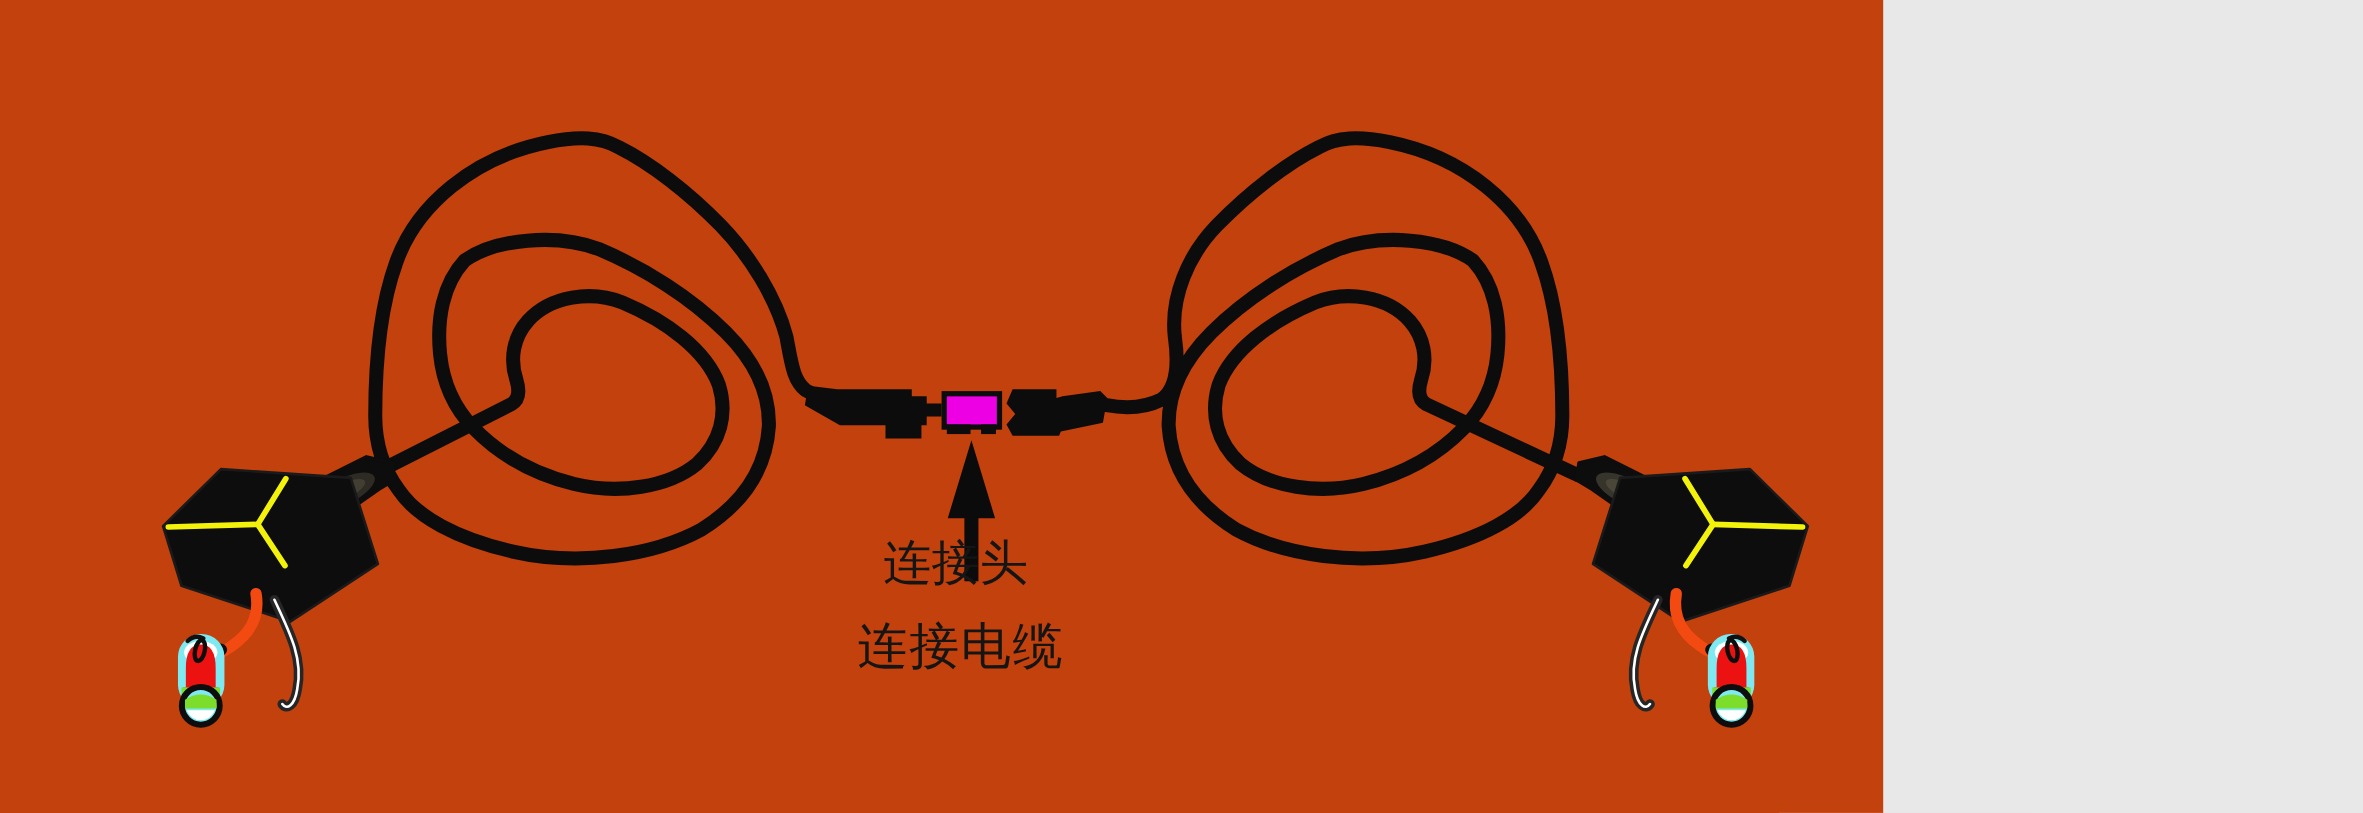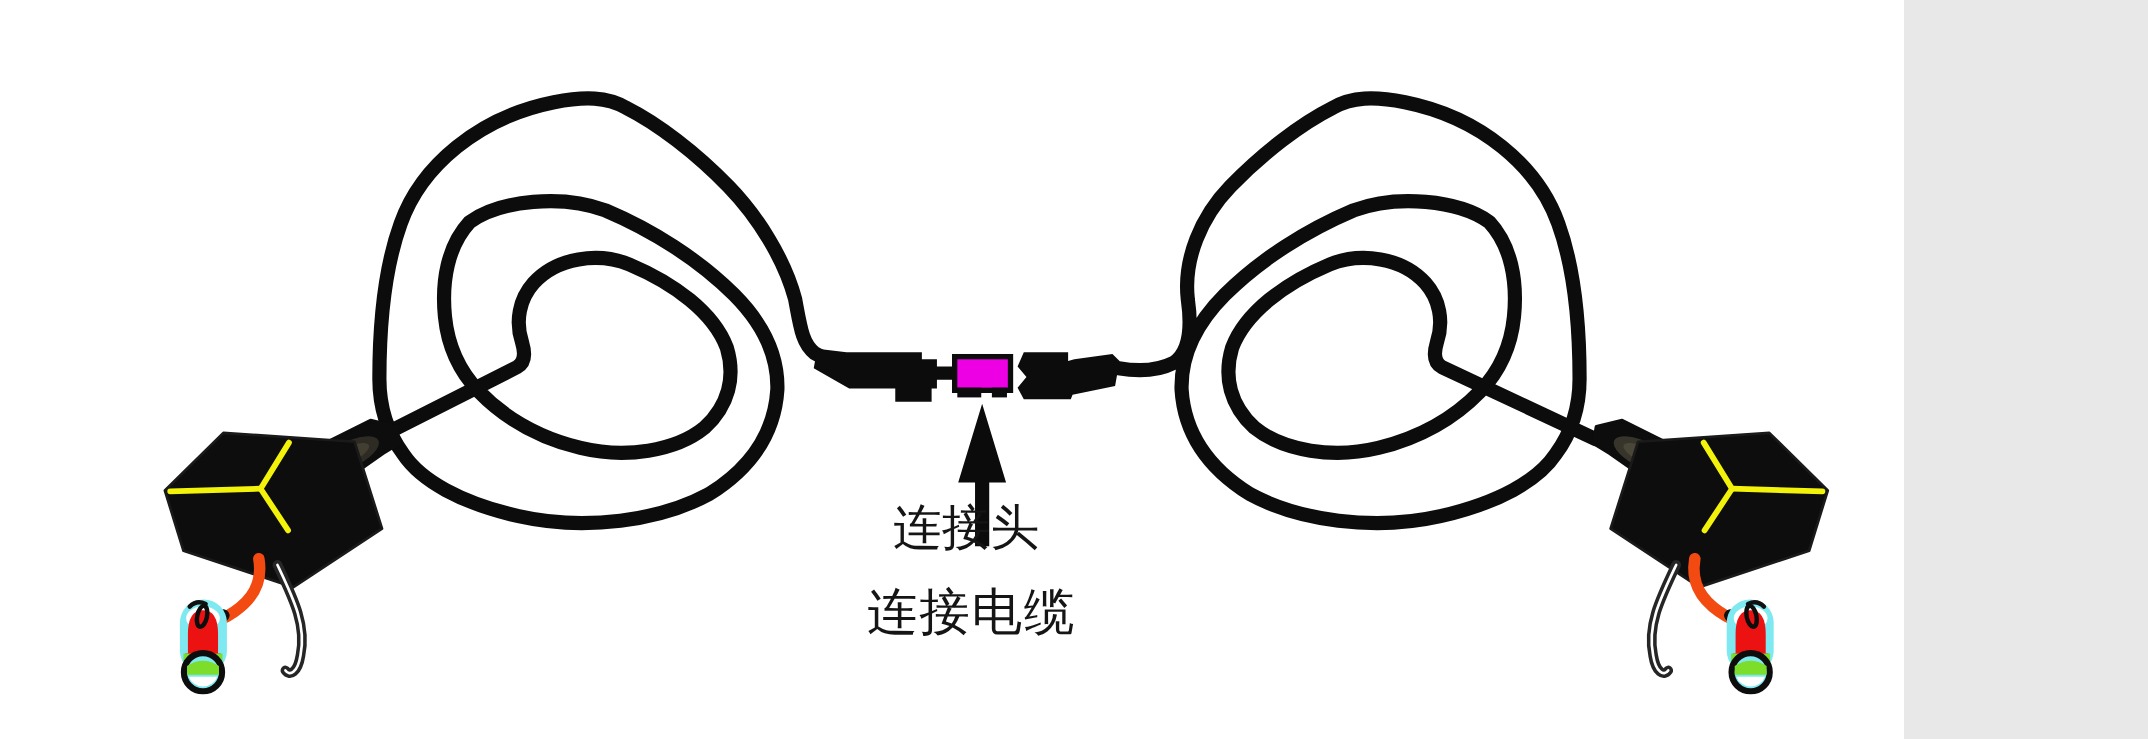--- a/index.html
+++ b/index.html
@@ -1,19 +1,19 @@
 <!DOCTYPE html>
 <html><head>
 <meta charset="utf-8">
 <style>
   html,body{margin:0;padding:0;background:#e8e8e8;}
   .stage{
     position:relative;
-    width:1904px;height:739px;
-    background:#ffffff;
+    width:1712px;height:739px;
+    background:#c2410c;
     overflow:hidden;
     font-family:"DejaVu Sans","Liberation Sans",sans-serif;
   }
   .stage svg{position:absolute;left:0;top:0;width:100%;height:100%;display:block;}
   text.diagram-label{
     font-family:"DejaVu Sans","Liberation Sans",sans-serif;
     fill:#151515;
     text-anchor:middle;
   }
   .lbl-1{font-size:55px;}

